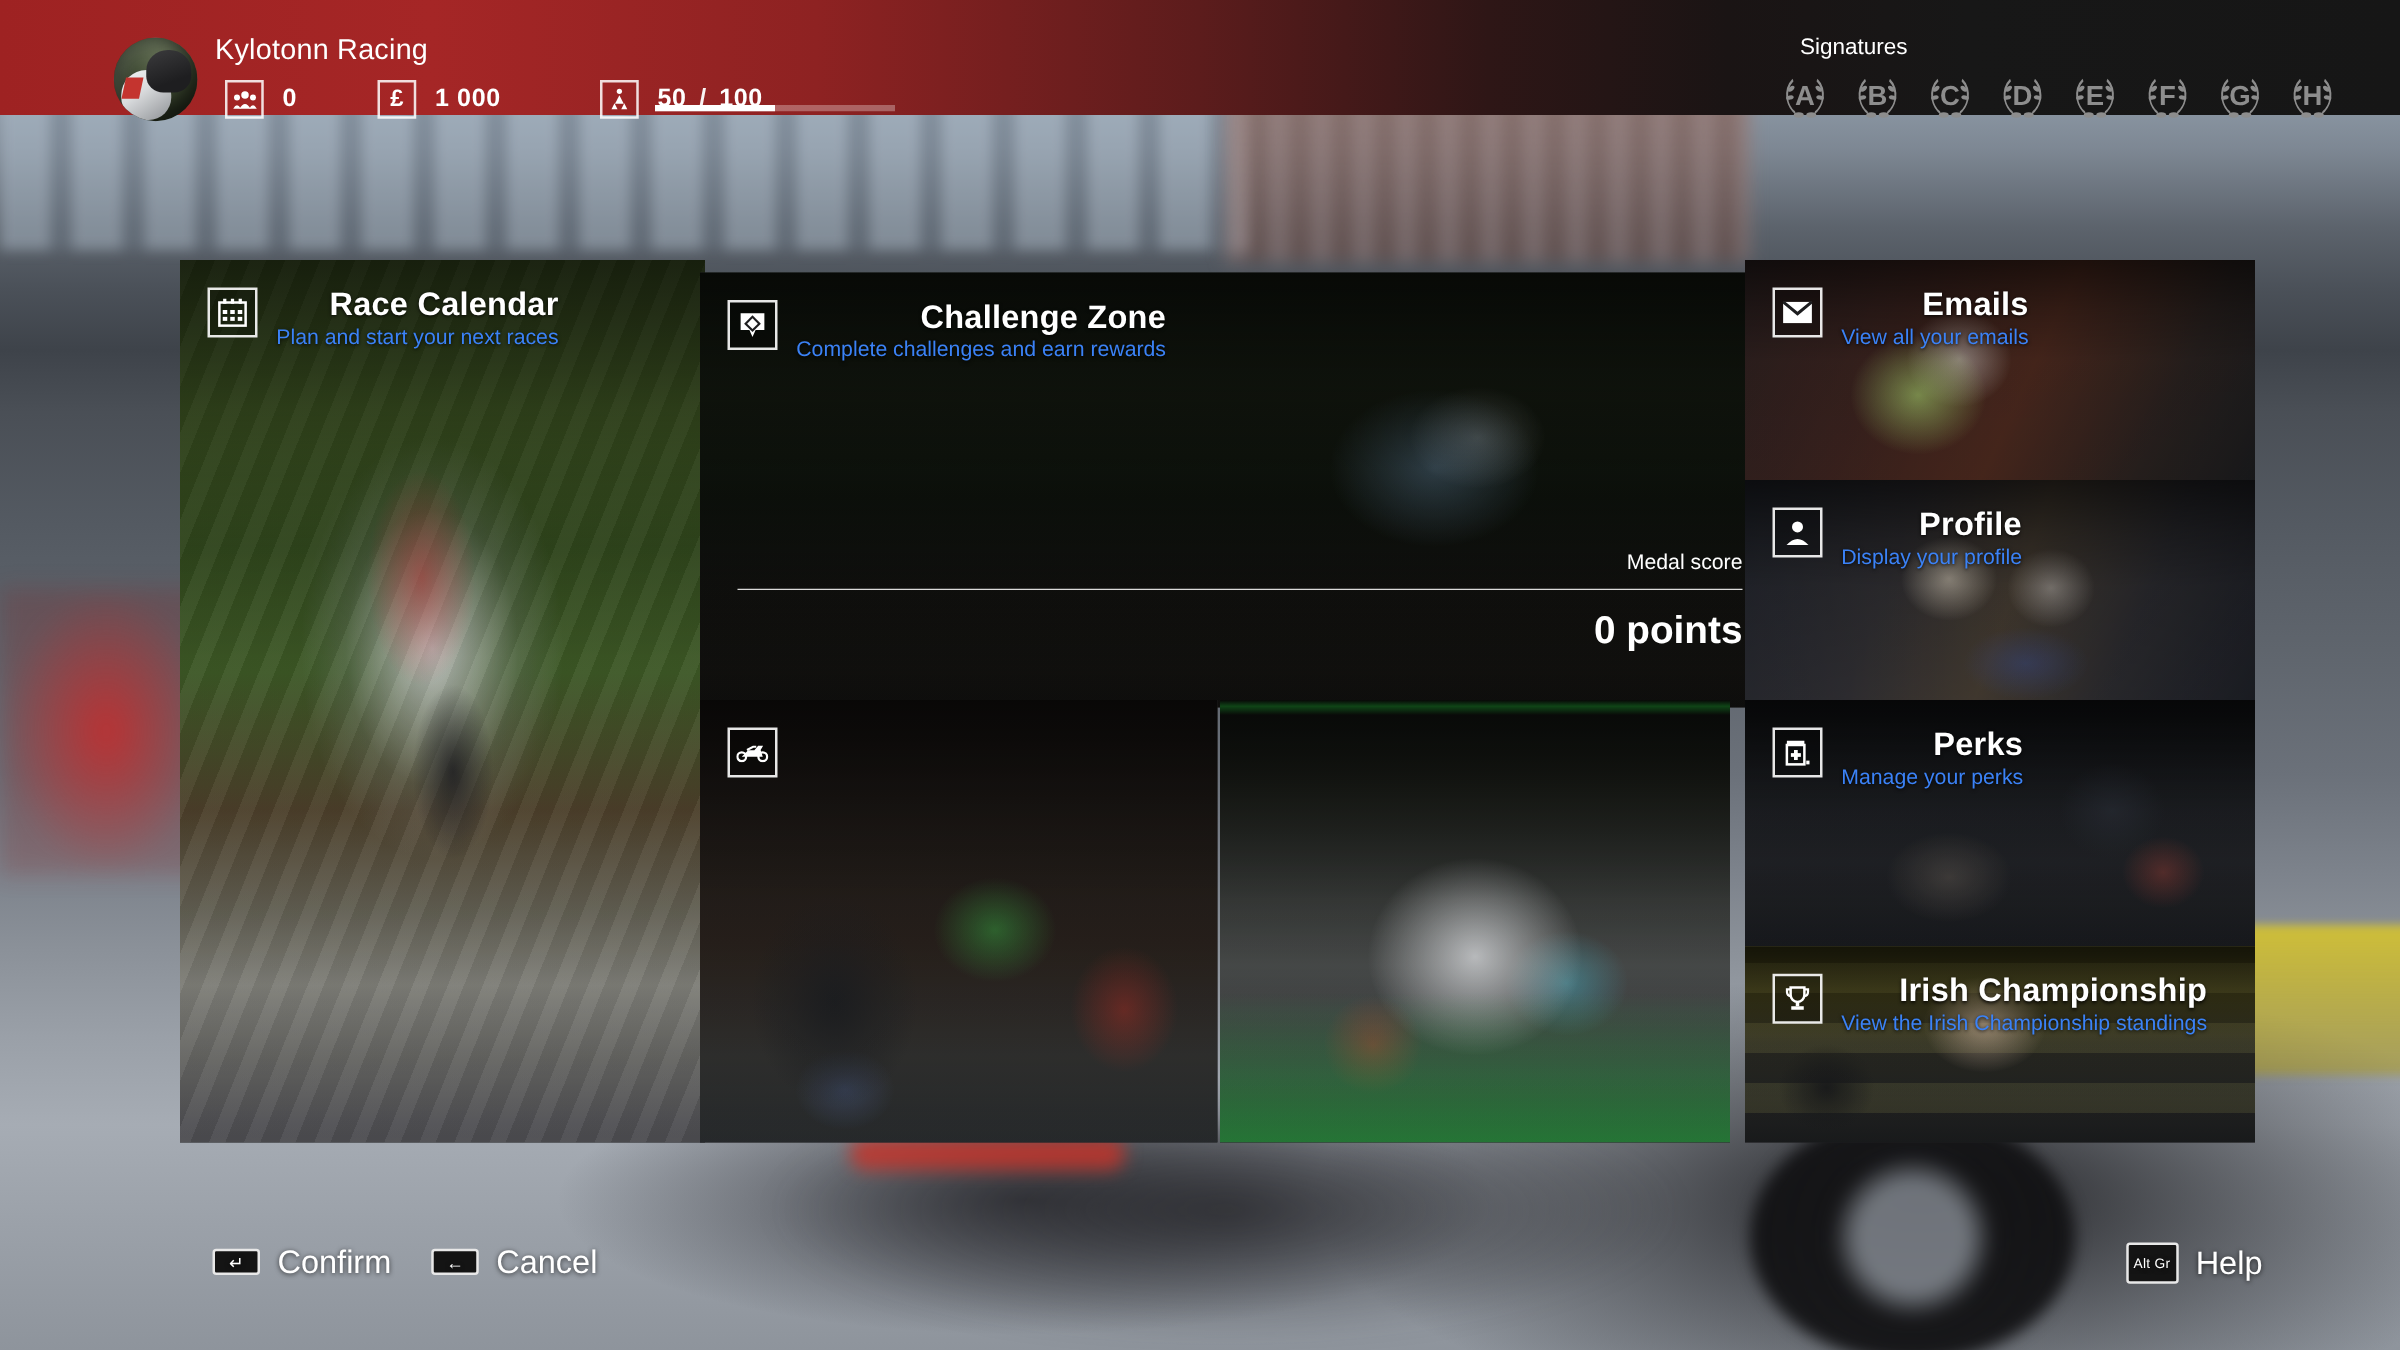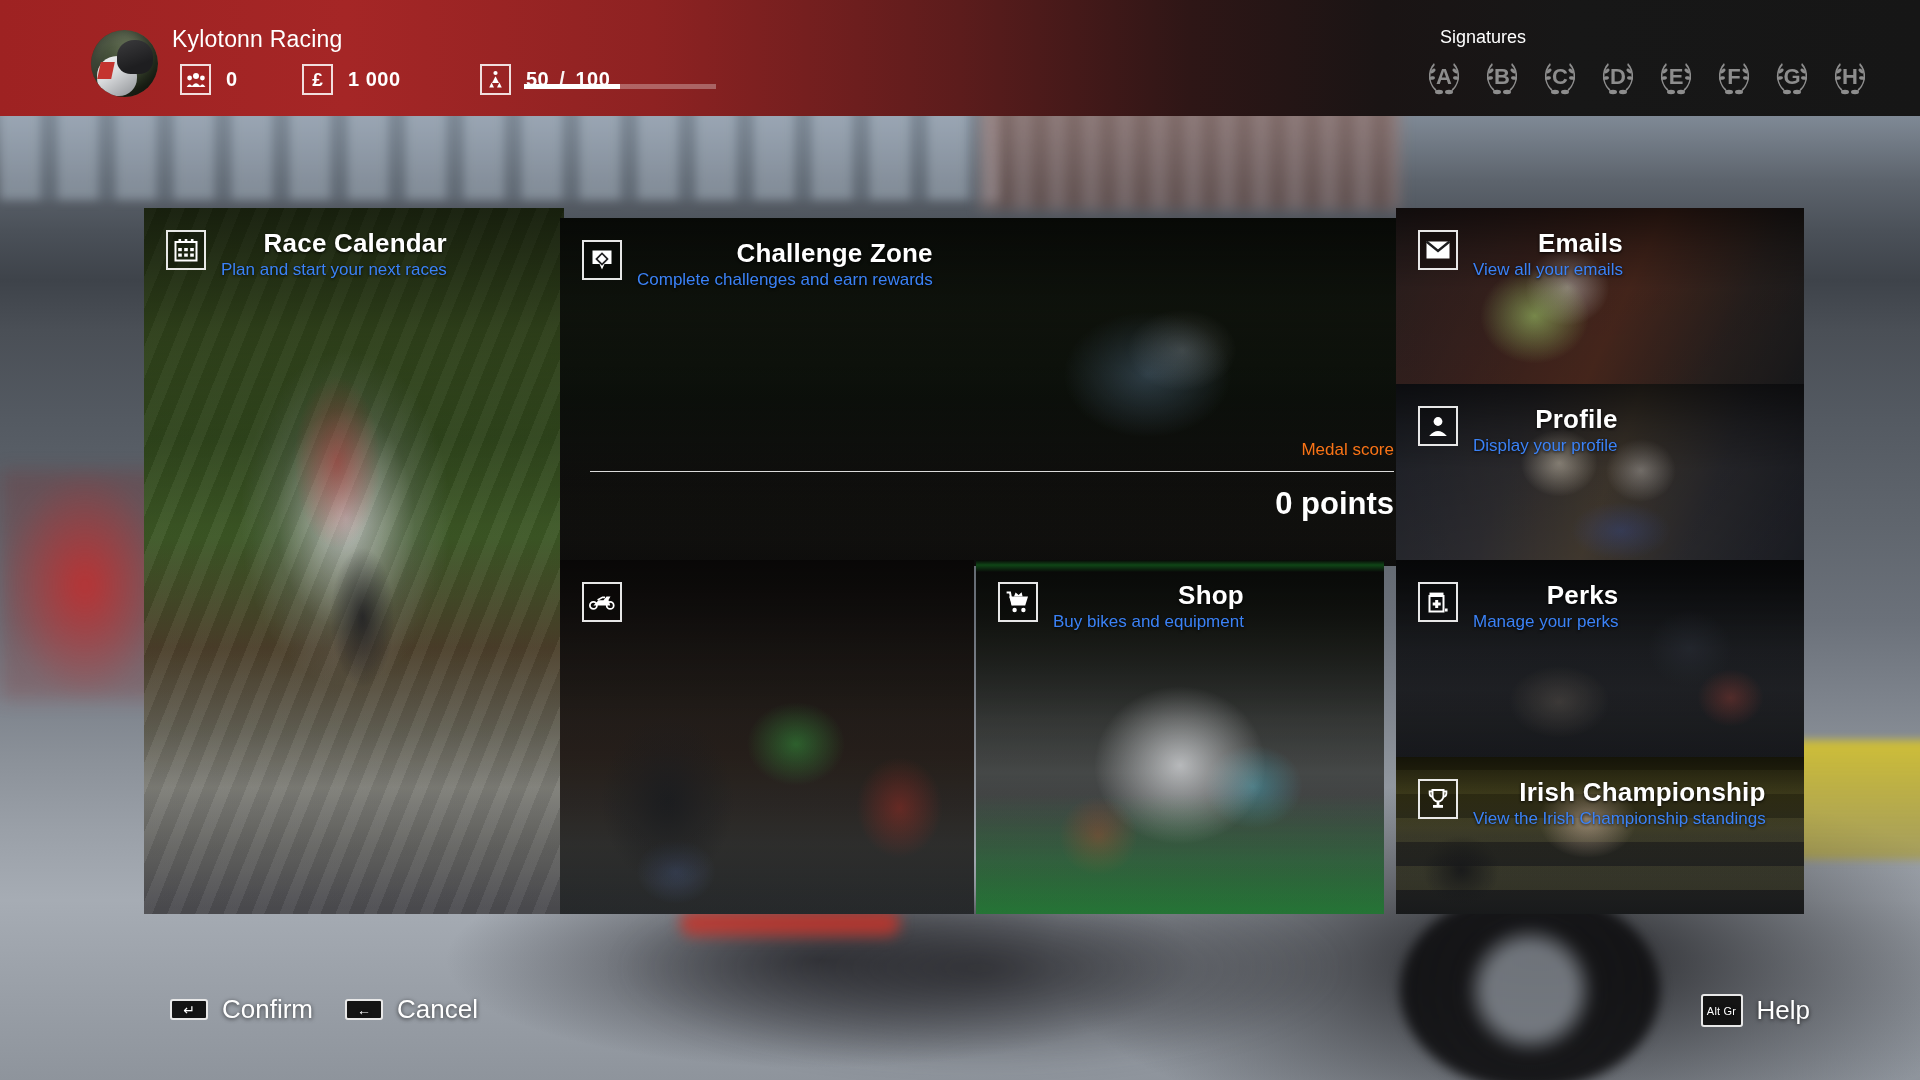--- a/index.html
+++ b/index.html
@@ -62,21 +62,21 @@
   }
   .bg-redbar {
     position: absolute; left: 680px; top: 910px; width: 220px; height: 26px;
     background: rgba(200,50,40,0.8);
     border-radius: 13px;
     filter: blur(7px);
   }
 
   
   .topbar {
-    position: absolute; left: 0; top: 0; width: 1920px; height: 116px;
+    position: absolute; left: 0; top: 0; width: 1920px; height: 92px;
     background: linear-gradient(to right,
       #9e2222 0%, #a52626 18%, #8e2222 34%,
       #5c1c1c 50%, #2e1616 62%, #1a1414 72%, #171717 82%, #161616 100%);
     z-index: 5;
   }
   .avatar {
     position: absolute; left: 91px; top: 30px;
     width: 67px; height: 67px; border-radius: 50%;
     background:
       radial-gradient(circle at 62% 30%, #6e7a5c 0%, #3e4a32 38%, #2a3322 62%),
@@ -176,21 +176,21 @@
     text-shadow: 0 1px 3px rgba(0,0,0,0.85);
   }
   .tile-sub {
     color: #3b82f6; font-size: 17px; line-height: 22px;
     margin-top: 2px; max-width: 330px;
     text-shadow: 0 1px 3px rgba(0,0,0,0.85);
   }
 
   
   .medal-block { position: absolute; left: 30px; right: 30px; bottom: 44px; }
-  .medal-label { color: #f97316; font-size: 17px; }
+  .medal-label { color: #ffffff; font-size: 17px; }
   .medal-rule { height: 1px; background: rgba(255,255,255,0.85); margin-top: 11px; }
   .medal-value { color: #fff; font-size: 31px; font-weight: bold; margin-top: 14px; }
 
   
   .img-calendar {
     background:
       radial-gradient(ellipse 150px 240px at 48% 44%, rgba(235,235,240,0.88) 0%, rgba(180,185,195,0.2) 46%, rgba(0,0,0,0) 70%),
       linear-gradient(to bottom,
         #3f5524 0px, #4d6a2b 120px, #3d5a24 230px,
         #44632a 330px, #55472f 440px, #6d6a5c 520px,
@@ -598,35 +598,20 @@
           <path d="M8.6 6 L13.5 3.4 L16 3.4" fill="none" stroke="#fff" stroke-width="1.6"></path>
         </svg>
       </div>
     </div>
   </div>
 
   <div class="tile" style="left:976px; top:560px; width:408px; height:354px;">
     <div class="tile-img img-shop"></div>
     <div class="img-shop-green"></div>
     <div class="tile-scrim"></div>
-    <div class="tile-head">
-      <div class="tile-icon">
-        <svg width="24" height="22" viewBox="0 0 24 22" aria-hidden="true">
-          <path d="M3 5.5 L22 5.5 L19.2 14.4 L6.4 14.4 Z" fill="#fff"></path>
-          <path d="M0.6 1.6 L4 1.6 L6.4 14.4" fill="none" stroke="#fff" stroke-width="2"></path>
-          <circle cx="8.6" cy="19" r="2.2" fill="#fff"></circle>
-          <circle cx="17.4" cy="19" r="2.2" fill="#fff"></circle>
-          <path d="M8 5.5 L9.6 1.4 L12.6 4 L15.6 1.2 L16.6 5.5" fill="#fff"></path>
-        </svg>
-      </div>
-      <div>
-        <div class="tile-title">Shop</div>
-        <div class="tile-sub">Buy bikes and equipment</div>
-      </div>
-    </div>
   </div>
 
   <div class="tile" style="left:1396px; top:560px; width:408px; height:197px;">
     <div class="tile-img img-perks"></div>
     <div class="tile-scrim"></div>
     <div class="tile-head">
       <div class="tile-icon">
         <svg width="22" height="22" viewBox="0 0 22 22" aria-hidden="true">
           <rect x="2.5" y="5" width="14" height="15.5" fill="none" stroke="#fff" stroke-width="2"></rect>
           <rect x="2.5" y="1.6" width="14" height="3.4" fill="#fff"></rect>

